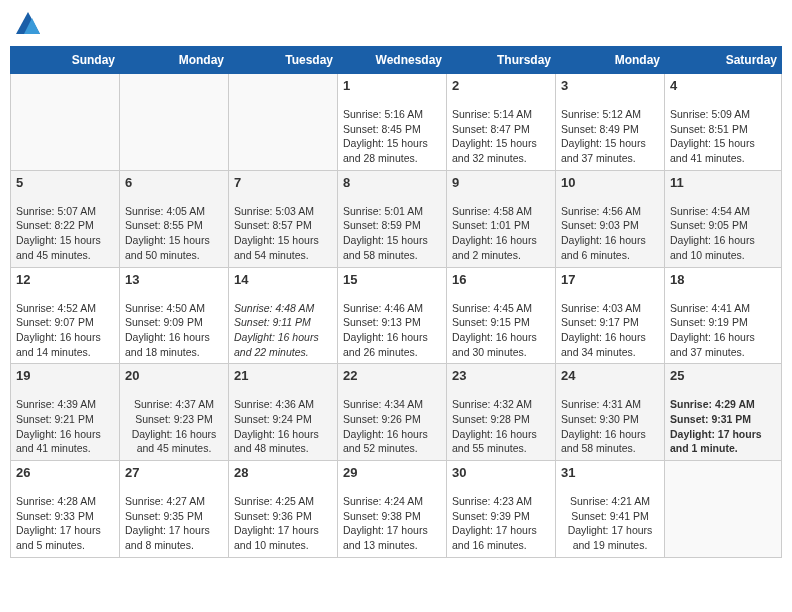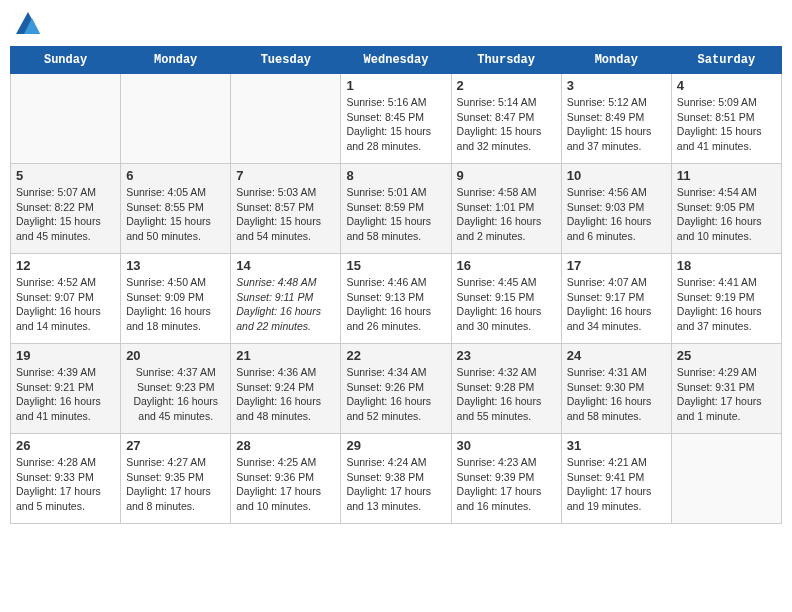--- a/index.html
+++ b/index.html
@@ -51,45 +51,45 @@
       width: 100%;
       border-collapse: collapse;
       font-size: 11px;
     }
     thead tr {
       background-color: #1a5fa8;
       color: #fff;
     }
     thead th {
       padding: 6px 4px;
-      text-align: center;
+      text-align: right;
       font-size: 12px;
       font-weight: bold;
       border: 1px solid #1a5fa8;
-      font-family: Liberation Mono, monospace;
     }
     tbody tr {
       vertical-align: top;
     }
     tbody td {
       border: 1px solid #ccc;
       padding: 4px 5px;
       min-height: 80px;
       height: 90px;
     }
     .day-num {
       font-weight: bold;
       font-size: 13px;
       margin-bottom: 2px;
       color: #333;
     }
     .day-info {
       color: #333;
       font-size: 10.5px;
       line-height: 1.4;
+      margin-top: 14px;
     }
     .empty-cell {
       background: #f9f9f9;
     }
     tbody tr:nth-child(odd) td {
       background-color: #fff;
     }
     tbody tr:nth-child(even) td {
       background-color: #f4f4f4;
     }
@@ -248,21 +248,21 @@
         </td>
         <td>
           <div class="day-num">16</div>
           <div class="day-info" style="white-space: pre-line;">Sunrise: 4:45 AM
 Sunset: 9:15 PM
 Daylight: 16 hours
 and 30 minutes.</div>
         </td>
         <td>
           <div class="day-num">17</div>
-          <div class="day-info" style="white-space: pre-line;">Sunrise: 4:07 AM
+          <div class="day-info" style="white-space: pre-line;">Sunrise: 4:03 AM
 Sunset: 9:17 PM
 Daylight: 16 hours
 and 34 minutes.</div>
         </td>
         <td>
           <div class="day-num">18</div>
           <div class="day-info" style="white-space: pre-line;">Sunrise: 4:41 AM
 Sunset: 9:19 PM
 Daylight: 16 hours
 and 37 minutes.</div>
@@ -306,21 +306,21 @@
         </td>
         <td>
           <div class="day-num">24</div>
           <div class="day-info" style="white-space: pre-line;">Sunrise: 4:31 AM
 Sunset: 9:30 PM
 Daylight: 16 hours
 and 58 minutes.</div>
         </td>
         <td>
           <div class="day-num">25</div>
-          <div class="day-info" style="white-space: pre-line;">Sunrise: 4:29 AM
+          <div class="day-info" style="white-space: pre-line; font-weight: bold;">Sunrise: 4:29 AM
 Sunset: 9:31 PM
 Daylight: 17 hours
 and 1 minute.</div>
         </td>
       </tr>
       <tr>
         <td>
           <div class="day-num">26</div>
           <div class="day-info" style="white-space: pre-line;">Sunrise: 4:28 AM
 Sunset: 9:33 PM
@@ -350,21 +350,21 @@
         </td>
         <td>
           <div class="day-num">30</div>
           <div class="day-info" style="white-space: pre-line;">Sunrise: 4:23 AM
 Sunset: 9:39 PM
 Daylight: 17 hours
 and 16 minutes.</div>
         </td>
         <td>
           <div class="day-num">31</div>
-          <div class="day-info" style="white-space: pre-line;">Sunrise: 4:21 AM
+          <div class="day-info" style="white-space: pre-line; text-align: center;">Sunrise: 4:21 AM
 Sunset: 9:41 PM
 Daylight: 17 hours
 and 19 minutes.</div>
         </td>
         <td class="empty-cell"></td>
       </tr>
     </tbody>
 </table>
 
 </body></html>

